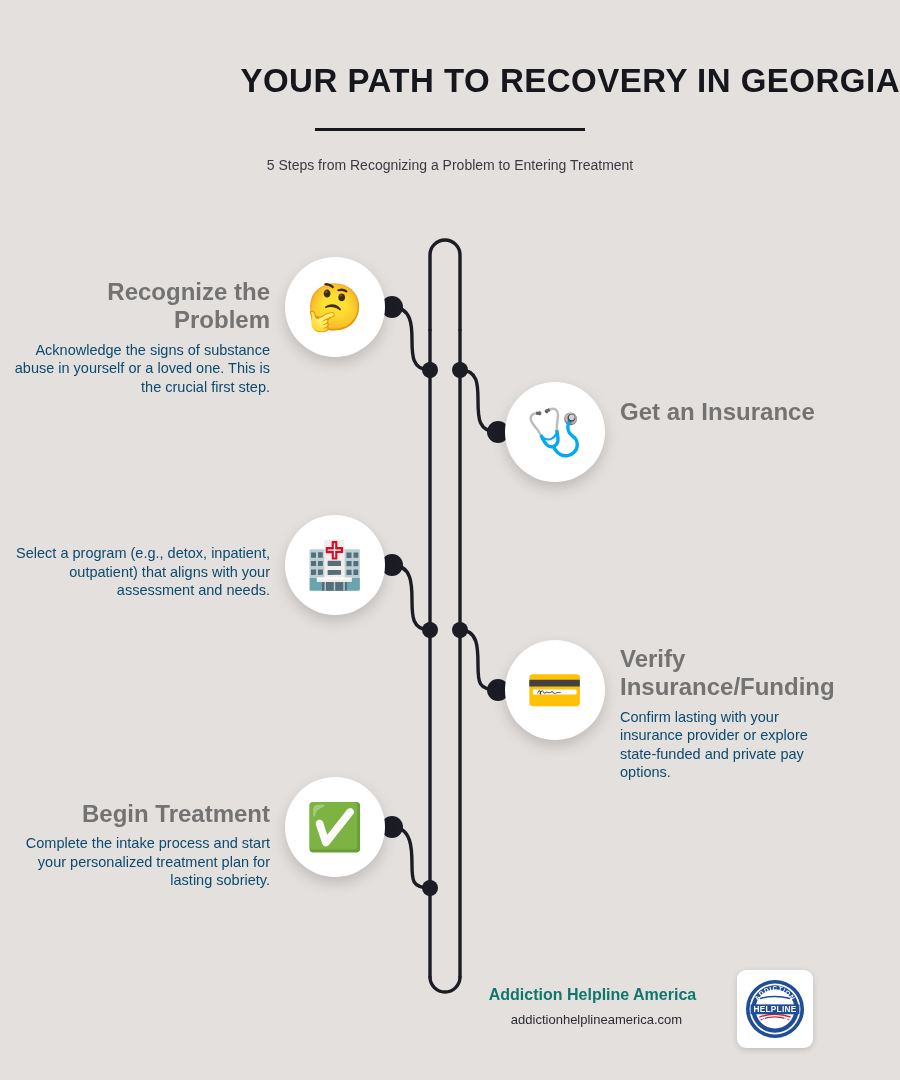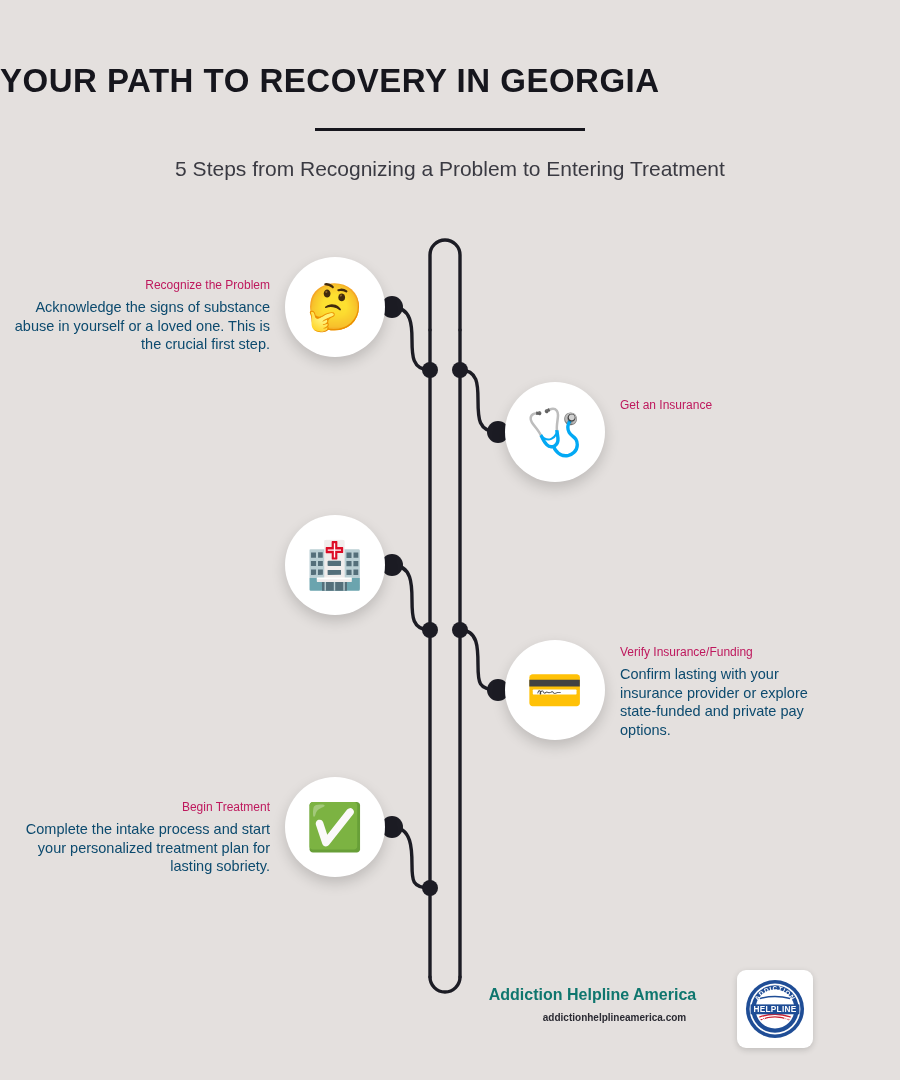--- a/index.html
+++ b/index.html
@@ -7,67 +7,67 @@
     width:900px; height:1080px;
     background:#e4e0de;
     font-family:"Liberation Sans", sans-serif;
     overflow:hidden;
   }
   #page { position:relative; width:900px; height:1080px; background:#e4e0de; }
 
   
   .hdr-title {
     position:absolute; left:0; top:62px; width:900px;
-    text-align:left;
+    text-align:right;
     font-size:33px; font-weight:bold; letter-spacing:0.5px;
     color:#16161d; text-transform:uppercase;
     font-family:"Liberation Sans", sans-serif;
   }
   .hdr-rule {
     position:absolute; left:315px; top:128px; width:270px; height:3px;
     background:#16161d;
   }
   .hdr-sub {
     position:absolute; left:0; top:157px; width:900px;
     text-align:center;
-    font-size:21px; font-weight:400; color:#3a3a42;
+    font-size:14px; font-weight:400; color:#3a3a42;
   }
 
   
   #rails { position:absolute; left:0; top:0; width:900px; height:1080px; }
 
   
   .bubble {
     position:absolute; width:100px; height:100px; border-radius:50%;
     background:#ffffff;
     box-shadow:0 6px 14px rgba(0,0,0,0.17);
     display:flex; align-items:center; justify-content:center;
     font-size:46px; line-height:1;
   }
   .bubble .glyph { display:block; }
 
   
   .step { position:absolute; width:260px; }
   .step .s-title {
-    font-size:12px; font-weight:normal; color:#be185d; line-height:1.18;
+    font-size:24px; font-weight:bold; color:#737373; line-height:1.18;
   }
   .step .s-body {
     margin-top:6px; font-size:14.5px; line-height:1.28; color:#0c4a6e;
   }
   .step.right-align { text-align:right; }
   .step.left-align  { text-align:left; }
 
   
   .ft-name {
     position:absolute; left:455px; top:986px; width:275px;
     text-align:center; font-size:16px; font-weight:bold; color:#0f766e;
   }
   .ft-url {
-    position:absolute; left:462px; top:1012px; width:305px;
-    text-align:center; font-size:10px; font-weight:700; color:#2a2a32;
+    position:absolute; left:444px; top:1012px; width:305px;
+    text-align:center; font-size:13px; font-weight:400; color:#2a2a32;
   }
   .ft-logo {
     position:absolute; left:737px; top:970px; width:76px; height:78px;
     background:#ffffff; border-radius:9px;
     box-shadow:0 2px 6px rgba(0,0,0,0.16);
     display:flex; align-items:center; justify-content:center;
   }
 </style>
 </head>
 <body>
@@ -128,20 +128,21 @@
     <span class="glyph">🩺</span>
   </div>
   <div class="step left-align" style="left:620px; top:398px;">
     <div class="s-title">Get an Insurance</div>
   </div>
 
   <div class="bubble" style="left:285px; top:515px;">
     <span class="glyph">🏥</span>
   </div>
   <div class="step right-align" style="left:10px; top:538px;">
+    <div class="s-body">Select a program (e.g., detox, inpatient, outpatient) that aligns with your assessment and needs.</div>
   </div>
 
   <div class="bubble" style="left:505px; top:640px;">
     <span class="glyph">💳</span>
   </div>
   <div class="step left-align" style="left:620px; top:645px; width:215px;">
     <div class="s-title">Verify Insurance/Funding</div>
     <div class="s-body">Confirm lasting with your insurance provider or explore state-funded and private pay options.</div>
   </div>
 

